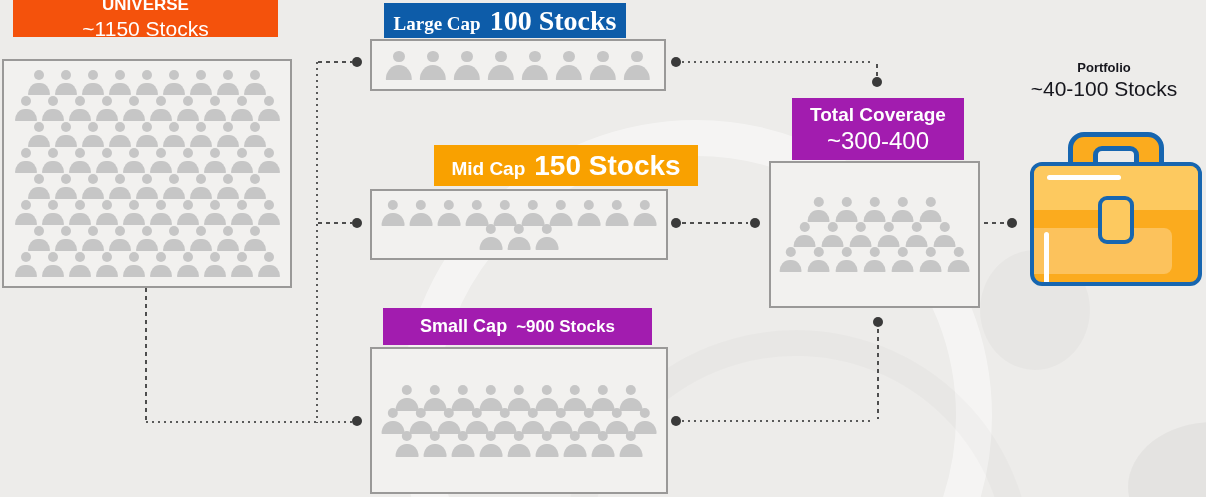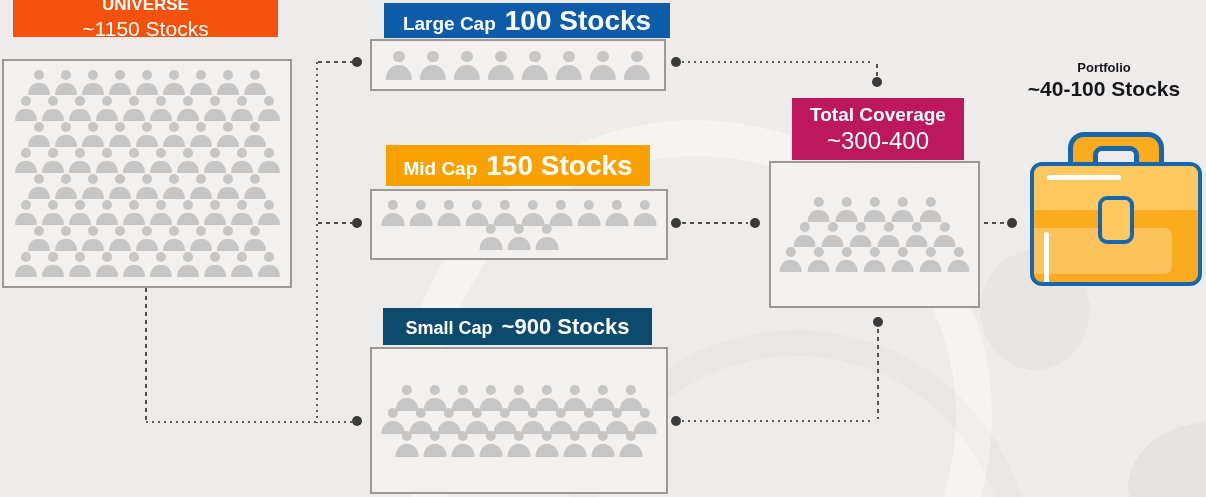--- a/index.html
+++ b/index.html
@@ -38,38 +38,38 @@
     border-radius:50% 50% 4% 4% / 100% 100% 6% 6%;}
   .u-box .people{--pw:25px;--ph:25px;--pg:1px;--ov:1px;}
   .lc-box .people{--pw:30px;--ph:29px;--pg:2px;}
   .mc-box .people{--pw:26px;--ph:26px;--pg:1px;--ov:-2px;}
   .sc-box .people{--pw:26px;--ph:26px;--pg:1px;--ov:-3px;}
   .tc-box .people{--pw:26px;--ph:25px;--pg:1px;--ov:0px;}
 
   
   .u-hdr{left:13px;top:0;width:265px;height:37px;}
   .u-box{left:2px;top:59px;width:290px;height:229px;}
-  .lc-hdr{left:384px;top:3px;width:286px;height:35px;}
+  .lc-hdr{left:384px;top:3px;width:242px;height:35px;font-family:Liberation Serif, serif;}
   .lc-box{left:370px;top:39px;width:296px;height:52px;}
   .mc-hdr{left:386px;top:145px;width:264px;height:41px;}
   .mc-box{left:370px;top:189px;width:298px;height:71px;}
   .sc-hdr{left:383px;top:308px;width:269px;height:37px;}
   .sc-hdr .lbl{font-size:18px;}
-  .sc-hdr .val{font-size:22px;}
+  .sc-hdr .val{font-size:17px;}
   .sc-box{left:370px;top:347px;width:298px;height:147px;}
   .tc-hdr{left:792px;top:98px;width:172px;height:62px;}
   .tc-hdr .t-sm{font-size:19px;}
   .tc-hdr .t-lg{font-size:24px;}
   .tc-box{left:769px;top:161px;width:211px;height:147px;}
 
   
   .pf-label{position:absolute;left:1002px;top:60px;width:204px;text-align:center;
     color:#16161D;line-height:1.25;white-space:nowrap;}
   .pf-label .t-sm{font-size:13px;font-weight:800;}
-  .pf-label .t-lg{font-size:21px;font-weight:700;}
+  .pf-label .t-lg{font-size:21px;font-weight:400;}
   .briefcase{position:absolute;left:1030px;top:132px;width:172px;height:154px;}
   .bf-handle{position:absolute;left:50%;top:0;transform:translateX(-50%);
     width:96px;height:54px;background:#FBAB1E;border:5px solid #1766B0;border-radius:16px;box-sizing:border-box;}
   .bf-hole{position:absolute;left:50%;top:9px;transform:translateX(-50%);
     width:46px;height:42px;background:#EDECEA;border:5px solid #1766B0;border-radius:9px;box-sizing:border-box;}
   .bf-body{position:absolute;left:0;top:30px;width:172px;height:124px;background:#FBAB1E;
     border:4px solid #1766B0;border-radius:12px;box-sizing:border-box;overflow:hidden;}
   .bf-lid{position:absolute;top:0;left:0;right:0;height:44px;background:#FDC95F;}
   .bf-panel{position:absolute;left:0;top:62px;width:138px;height:46px;background:#FCC25C;border-radius:0 8px 8px 0;}
   .bf-shine-h{position:absolute;top:9px;left:13px;width:74px;height:5px;border-radius:3px;background:#fff;}
@@ -251,21 +251,21 @@
           <span class="person"></span>
           <span class="person"></span>
           <span class="person"></span>
           <span class="person"></span>
           <span class="person"></span>
           <span class="person"></span>
         </div>
       </div>
   </div>
 
-  <header class="hdr mc-hdr" style="background: rgb(249, 161, 0);">
+  <header class="hdr mc-hdr" style="background: rgb(249, 161, 0); margin-left: 48px;">
     <div class="hdr-inline">
       <span class="lbl">Mid Cap</span>
       <span class="val">150 Stocks</span>
     </div>
   </header>
   <div class="box mc-box">
     <div class="people">
         <div class="prow">
           <span class="person"></span>
           <span class="person"></span>
@@ -279,21 +279,21 @@
           <span class="person"></span>
         </div>
         <div class="prow">
           <span class="person"></span>
           <span class="person"></span>
           <span class="person"></span>
         </div>
       </div>
   </div>
 
-  <header class="hdr sc-hdr" style="background: #0c4a6e;">
+  <header class="hdr sc-hdr" style="background: #a21caf;">
     <div class="hdr-inline">
       <span class="lbl">Small Cap</span>
       <span class="val">~900 Stocks</span>
     </div>
   </header>
   <div class="box sc-box">
     <div class="people">
         <div class="prow">
           <span class="person"></span>
           <span class="person"></span>
@@ -324,21 +324,21 @@
           <span class="person"></span>
           <span class="person"></span>
           <span class="person"></span>
           <span class="person"></span>
           <span class="person"></span>
           <span class="person"></span>
         </div>
       </div>
   </div>
 
-  <header class="hdr tc-hdr" style="background: #be185d;">
+  <header class="hdr tc-hdr" style="background: #a21caf;">
     <div class="hdr-stack">
       <div class="t-sm">Total Coverage</div>
       <div class="t-lg">~300-400</div>
     </div>
   </header>
   <div class="box tc-box">
     <div class="people">
         <div class="prow">
           <span class="person"></span>
           <span class="person"></span>

